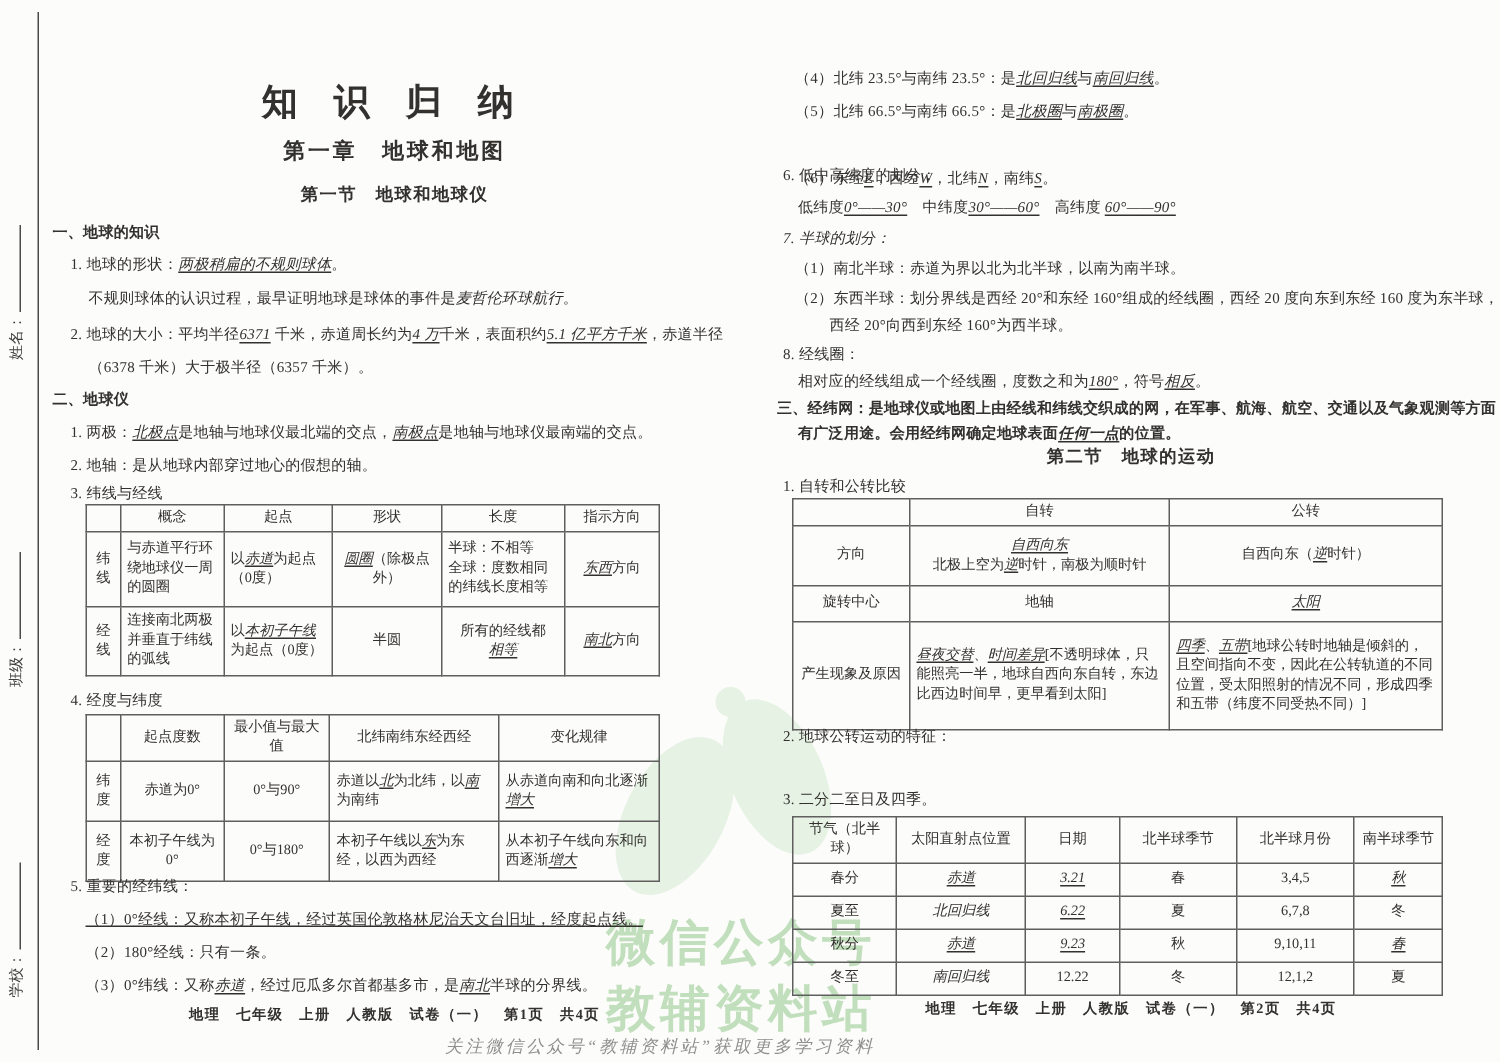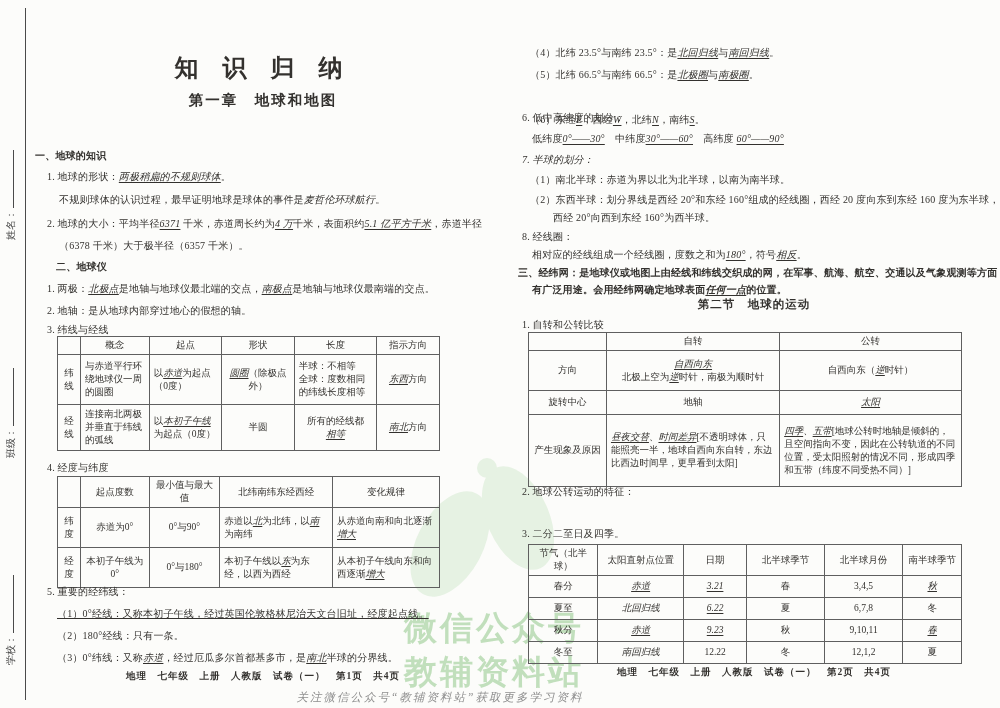--- a/index.html
+++ b/index.html
@@ -62,27 +62,28 @@
       <span class="blank"></span>
   </div>
   <div class="vfield" style="left:-50px;top:598px;">
     <span>学校：</span>
       <span class="blank"></span>
   </div>
 
   <div class="page" id="page1">
     <div class="title" style="top:52px;">知 识 归 纳</div>
     <div class="chapter" style="top:91px;">第一章　地球和地图</div>
+    <div class="section" style="top:122px;">第一节　地球和地球仪</div>
 
     <div class="line bold" style="top:147px;left:0;">一、地球的知识</div>
     <div class="line" style="top:168px;left:12px;"><span class="s0">1. 地球的形状：</span><span class="s1">两极稍扁的不规则球体</span><span class="s0">。</span></div>
     <div class="line" style="top:191px;left:24px;"><span class="s0">不规则球体的认识过程，最早证明地球是球体的事件是</span><span class="s2">麦哲伦环球航行</span><span class="s0">。</span></div>
     <div class="line" style="top:213px;left:12px;width:432px;line-height:22px;padding-left:12px;text-indent:-12px;"><span class="s0">2. 地球的大小：平均半径</span><span class="s1">6371</span><span class="s0"> 千米，赤道周长约为</span><span class="s1">4 万</span><span class="s0">千米，表面积约</span><span class="s1">5.1 亿平方千米</span><span class="s0">，赤道半径（6378 千米）大于极半径（6357 千米）。</span></div>
 
-    <div class="line bold" style="top:258px;left:0;margin-left:21px;">二、地球仪</div>
+    <div class="line bold" style="top:258px;left:0;">二、地球仪</div>
     <div class="line" style="top:280px;left:12px;"><span class="s0">1. 两极：</span><span class="s1">北极点</span><span class="s0">是地轴与地球仪最北端的交点，</span><span class="s1">南极点</span><span class="s0">是地轴与地球仪最南端的交点。</span></div>
     <div class="line" style="top:302px;left:12px;"><span class="s0">2. 地轴：是从地球内部穿过地心的假想的轴。</span></div>
     <div class="line" style="top:321px;left:12px;"><span class="s0">3. 纬线与经线</span></div>
 
     <table style="top:336px;left:22px;width:383px;">
       <colgroup>
           <col style="width:6%">
           <col style="width:18%">
           <col style="width:19%">
           <col style="width:19%">

